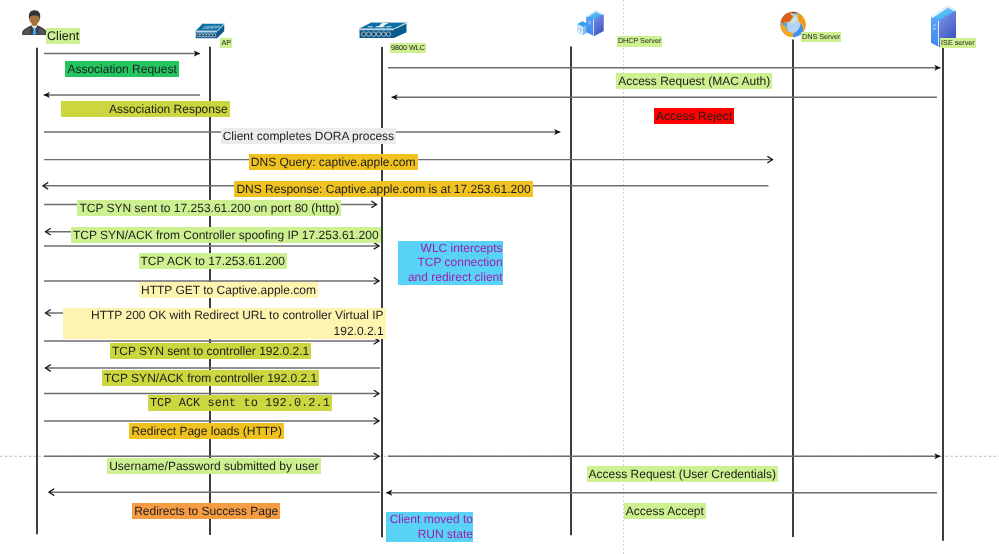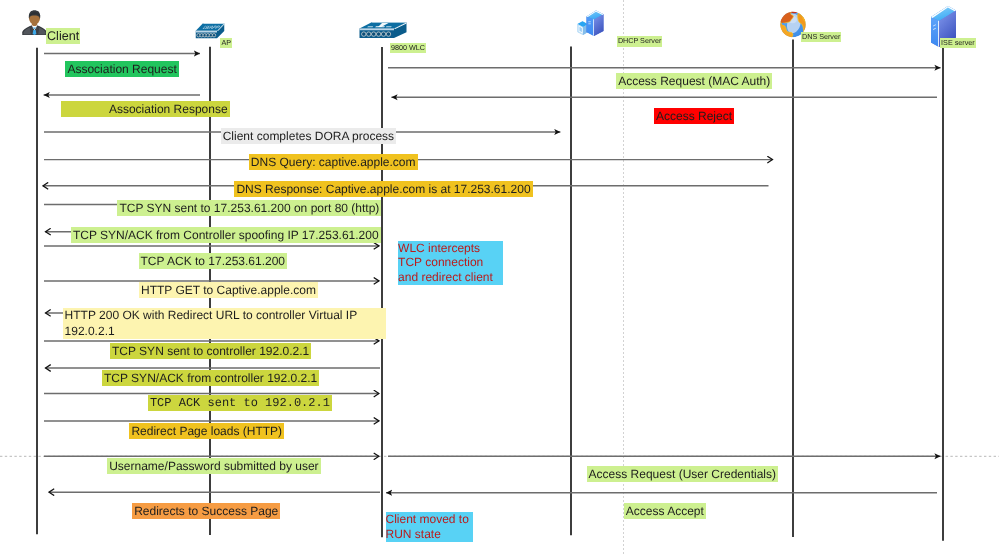--- a/index.html
+++ b/index.html
@@ -5,22 +5,22 @@
   html,body{margin:0;padding:0;background:#ffffff;}
   body{width:999px;height:554px;overflow:hidden;
        font-family:"Liberation Sans",sans-serif;
        -webkit-font-smoothing:antialiased;
        text-rendering:geometricPrecision;}
   #stage{position:relative;width:999px;height:554px;background:#ffffff;
          overflow:hidden;}
   #wires{position:absolute;left:0;top:0;width:999px;height:554px;}
   .lbl{position:absolute;white-space:nowrap;color:#1d1d1d;
        font-size:12px;line-height:16px;padding:0 2px;box-sizing:border-box;}
-  .lbl.multi{white-space:normal;text-align:left;line-height:15.2px;}
-  .note{position:absolute;text-align:left;color:#b91c1c;
+  .lbl.multi{white-space:normal;text-align:right;line-height:15.2px;}
+  .note{position:absolute;text-align:right;color:#a21caf;
         font-size:12px;line-height:14.7px;box-sizing:border-box;}
   .nodelbl{position:absolute;white-space:nowrap;color:#1d1d1d;
            font-size:7.2px;line-height:10.2px;padding:0 1px;
            background:#cdf090;}
   .nodelbl.big{font-size:12.6px;line-height:16.2px;padding:0 1px;}
   .icon{position:absolute;}
 </style>
 </head>
 <body>
 
@@ -288,21 +288,21 @@
   <div class="nodelbl" style="left:801px;top:31.8px;">DNS Server</div>
   <div class="nodelbl" style="left:940.1px;top:37.9px;">ISE server</div>
 
   <div class="lbl" style="left:65.4px;top:61.3px;background:#22c55e;">Association Request</div>
   <div class="lbl" style="left:616.2px;top:72.7px;background:#cdf090;">Access Request (MAC Auth)</div>
   <div class="lbl" style="left:60.9px;top:100.6px;background:#ccd63e;padding-left:48px;">Association Response</div>
   <div class="lbl" style="left:654px;top:108.3px;background:#ff0000;">Access Reject</div>
   <div class="lbl" style="left:220.7px;top:127.5px;background:#ebebeb;">Client completes DORA process</div>
   <div class="lbl" style="left:248.8px;top:153.9px;background:#f0c21f;">DNS Query: captive.apple.com</div>
   <div class="lbl" style="left:234.4px;top:180.5px;background:#f0c21f;">DNS Response: Captive.apple.com is at 17.253.61.200</div>
-  <div class="lbl" style="left:77.4px;top:199.8px;background:#cdf090;margin-left:40px;">TCP SYN sent to 17.253.61.200 on port 80 (http)</div>
+  <div class="lbl" style="left:77.4px;top:199.8px;background:#cdf090;">TCP SYN sent to 17.253.61.200 on port 80 (http)</div>
   <div class="lbl" style="left:70.9px;top:226.5px;background:#cdf090;">TCP SYN/ACK from Controller spoofing IP 17.253.61.200</div>
   <div class="lbl" style="left:138.5px;top:253px;background:#cdf090;">TCP ACK to 17.253.61.200</div>
   <div class="lbl" style="left:139px;top:282px;background:#fdf4b0;">HTTP GET to Captive.apple.com</div>
   <div class="lbl multi" style="left:62.6px;top:308.4px;width:323px;background:#fdf4b0;">HTTP 200 OK with Redirect URL to controller Virtual IP 192.0.2.1</div>
   <div class="lbl" style="left:110px;top:342.5px;background:#ccd63e;">TCP SYN sent to controller 192.0.2.1</div>
   <div class="lbl" style="left:102px;top:369.5px;background:#ccd63e;">TCP SYN/ACK from controller 192.0.2.1</div>
   <div class="lbl" style="left:147.9px;top:395px;background:#ccd63e;font-family:Liberation Mono, monospace;">TCP ACK sent to 192.0.2.1</div>
   <div class="lbl" style="left:129.4px;top:422.5px;background:#f0c21f;">Redirect Page loads (HTTP)</div>
   <div class="lbl" style="left:107.2px;top:458px;background:#cdf090;">Username/Password submitted by user</div>
   <div class="lbl" style="left:586.6px;top:465.5px;background:#cdf090;">Access Request (User Credentials)</div>

